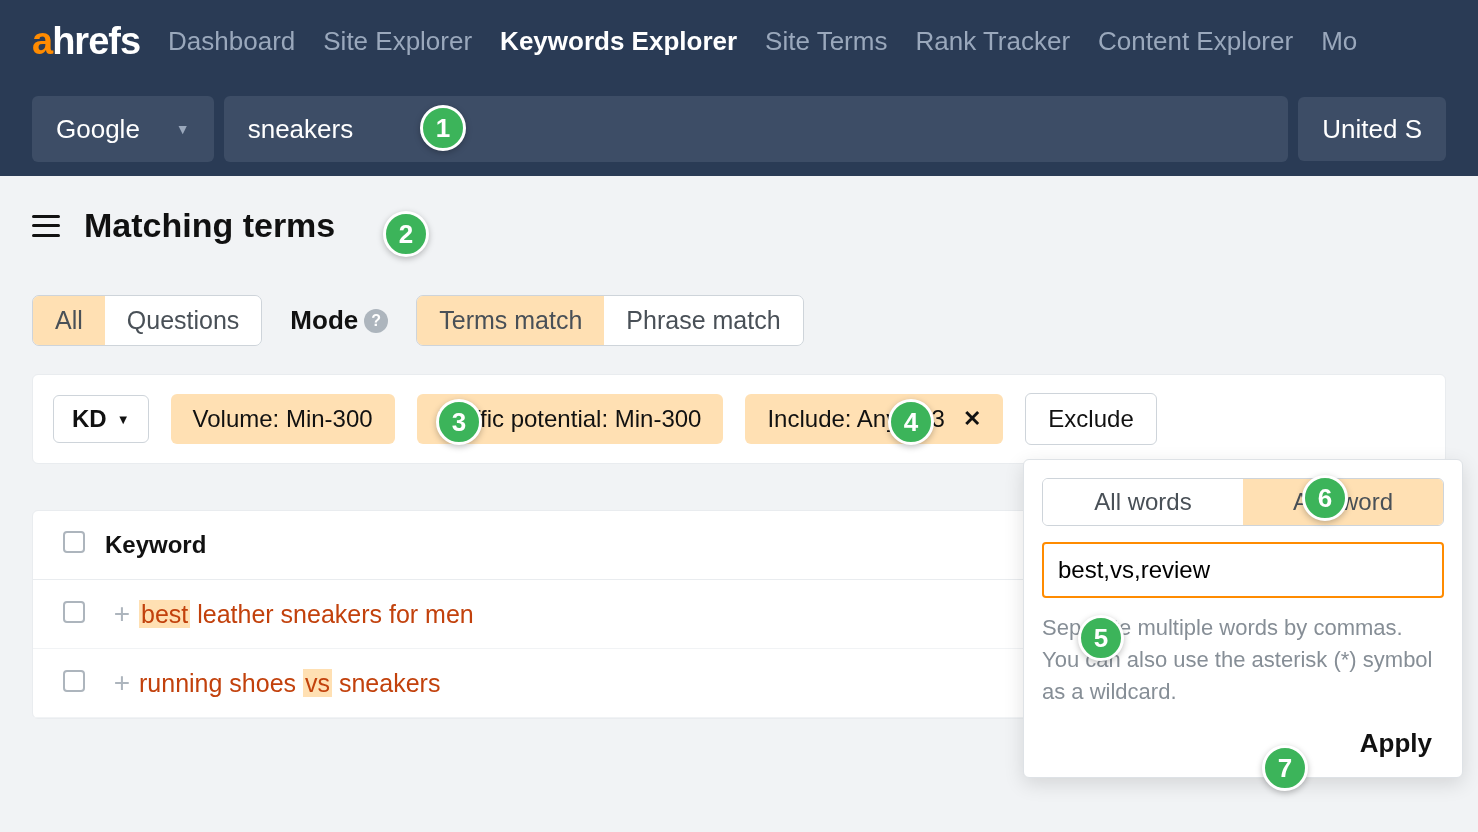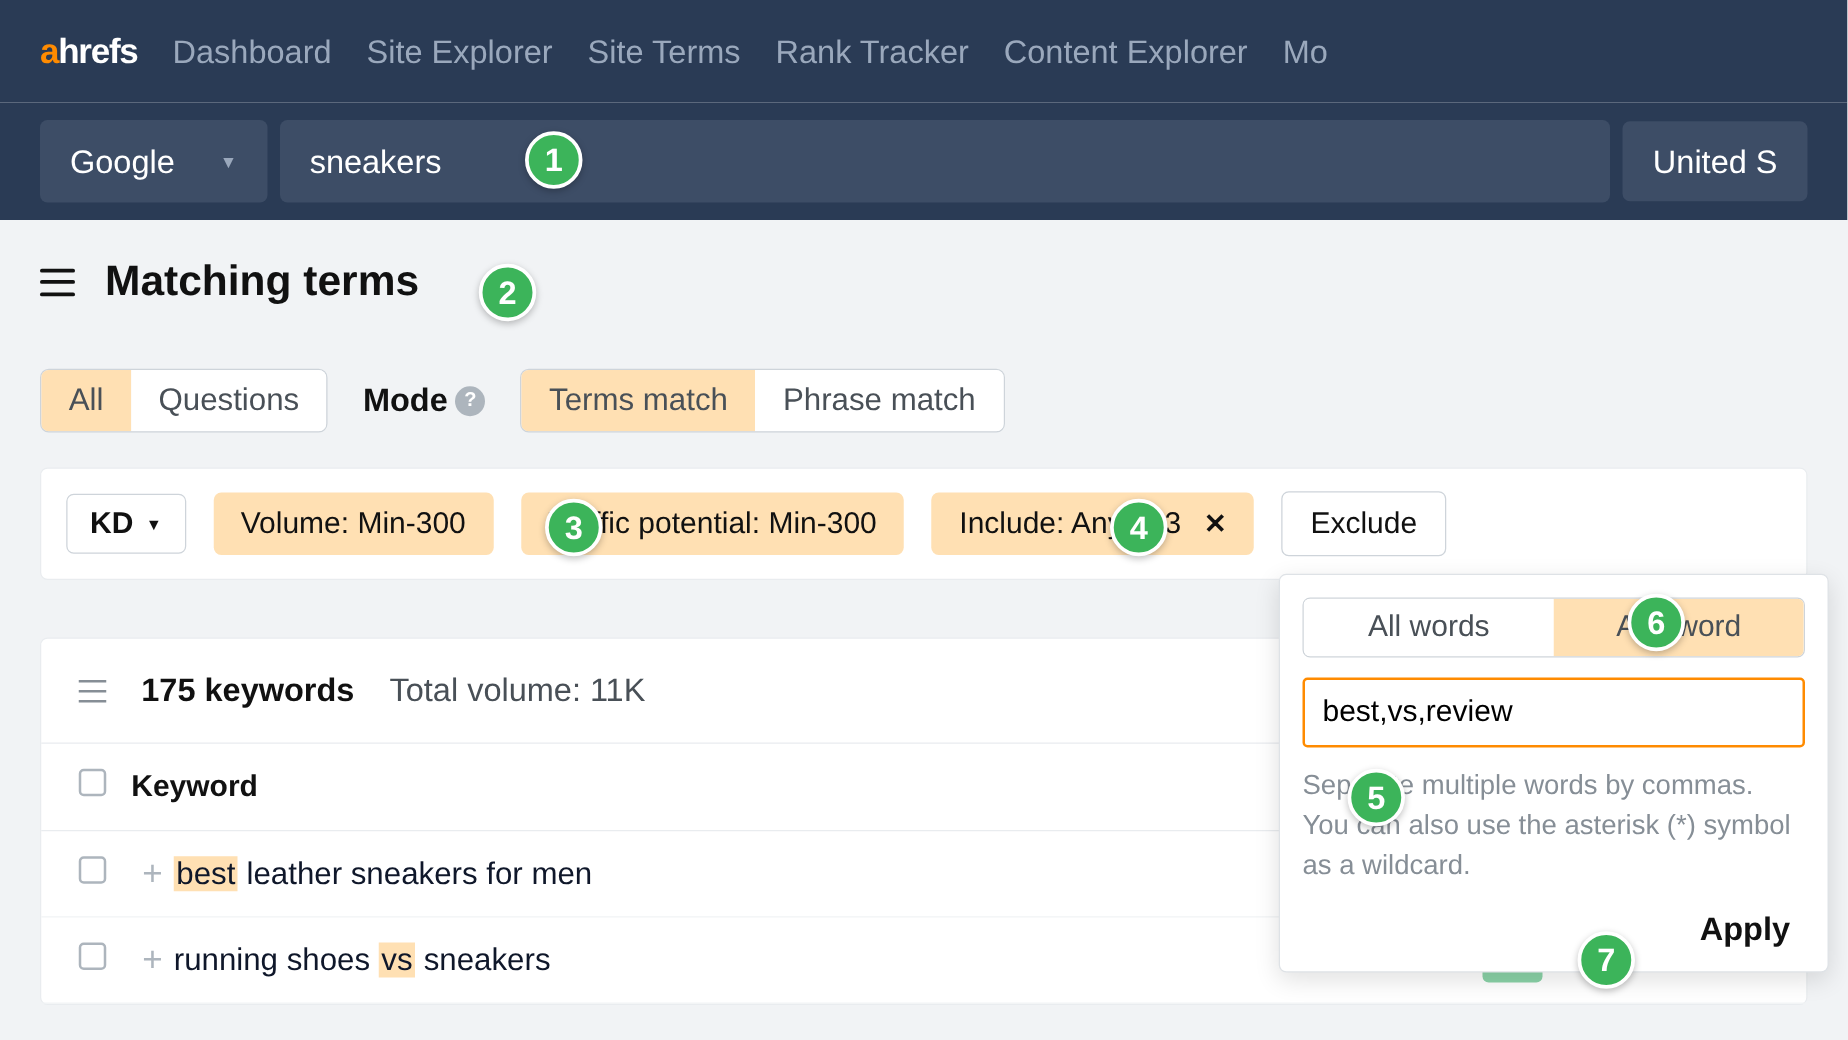--- a/index.html
+++ b/index.html
@@ -1,18 +1,18 @@
 <!DOCTYPE html>
 <html><head>
 <meta charset="utf-8">
 <style>
 *{box-sizing:border-box;margin:0;padding:0;font-family:-apple-system,BlinkMacSystemFont,"Segoe UI",Helvetica,Arial,sans-serif}
 body{background:#f1f3f5;width:1478px;height:832px;overflow:hidden;color:#111}
 .topbar{background:#2a3b55;height:82px;display:flex;align-items:center;padding:0 32px;gap:28px}
-.logo{font-size:28px;font-weight:800;letter-spacing:-1px}
+.logo{font-size:38px;font-weight:800;letter-spacing:-1px}
 .logo .a{color:#ff8b00}
 .logo .rest{color:#fff}
 .nav{display:flex;gap:28px;align-items:center;font-size:26px}
 .nav .item{color:#9aa8bc;cursor:pointer;white-space:nowrap}
 .nav .item.active{color:#fff;font-weight:600}
 .searchrow{background:#2a3b55;height:94px;display:flex;align-items:center;padding:0 32px;gap:10px}
 .select-engine{background:#3d4d66;color:#fff;height:66px;border-radius:6px;display:flex;align-items:center;padding:0 24px;font-size:26px;gap:36px;cursor:pointer}
 .select-engine .caret{font-size:14px;color:#9aa8bc}
 .kw-input{flex:1;background:#3d4d66;color:#fff;height:66px;border-radius:6px;display:flex;align-items:center;padding:0 24px;font-size:26px}
 .country{background:#3d4d66;color:#fff;height:64px;border-radius:6px;display:flex;align-items:center;padding:0 24px;font-size:26px;white-space:nowrap}
@@ -39,21 +39,21 @@
 .reshead .mini-ham span{height:2px;background:#868e96}
 .kwcount{font-weight:700;color:#111}
 .thead{display:flex;align-items:center;padding:20px 30px;font-size:24px;font-weight:700;border-bottom:1px solid #e9ecef}
 .col-cb{width:42px}
 .cb{width:22px;height:22px;border:2px solid #adb5bd;border-radius:4px;display:inline-block}
 .col-kw{flex:1}
 .col-kd{width:90px;text-align:center}
 .col-vol{width:160px;text-align:right;padding-right:20px}
 .trow{display:flex;align-items:center;padding:16px 30px;font-size:25px;border-bottom:1px solid #f1f3f5}
 .plus{width:34px;color:#adb5bd;font-size:28px;font-weight:400;cursor:pointer;text-align:center}
-.kwlink{color:#0f172a}
+.kwlink{color:#c2410c}
 .kwlink .hl{background:#ffe0b3;padding:0 2px}
 .kd-badge{display:inline-block;padding:5px 12px;border-radius:5px;color:#fff;font-weight:600;font-size:22px}
 .kd-low{background:#4fb286}
 .kd-mid{background:#8bd3a8;color:#1b5e3a}
 .popup{position:absolute;top:84px;right:-18px;width:440px;background:#fff;border:1px solid #dee2e6;border-radius:6px;box-shadow:0 6px 20px rgba(0,0,0,.12);padding:18px;z-index:40}
 .popup .seg2{display:flex;border:1px solid #ced4da;border-radius:6px;overflow:hidden;margin-bottom:16px}
 .popup .seg2 .opt{flex:1;text-align:center;padding:9px 0;font-size:24px;cursor:pointer;color:#495057;background:#fff}
 .popup .seg2 .opt.sel{background:#ffe0b3}
 .popup input.inc{width:100%;border:2px solid #ff8b00;border-radius:4px;padding:12px 14px;font-size:24px;outline:none;margin-bottom:14px}
 .popup .hint{font-size:22px;color:#868e96;line-height:1.45;margin-bottom:20px}
@@ -61,20 +61,21 @@
 .anno{position:absolute;width:46px;height:46px;background:#3cb45a;border:3px solid #fff;border-radius:50%;color:#fff;display:flex;align-items:center;justify-content:center;font-size:26px;font-weight:700;z-index:60;box-shadow:0 2px 6px rgba(0,0,0,.25)}
 </style>
 </head>
 <body>
 
 <div class="topbar">
   <div class="logo"><span class="a">a</span><span class="rest">hrefs</span></div>
   <div class="nav" id="nav">
       <span class="item">Dashboard</span>
       <span class="item">Site Explorer</span>
+      <span class="item active">Keywords Explorer</span>
       <span class="item">Site Terms</span>
       <span class="item">Rank Tracker</span>
       <span class="item">Content Explorer</span>
       <span class="item">Mo</span>
     </div>
 </div>
 
 <div class="searchrow">
   <div class="select-engine">
     <span>Google</span>
@@ -135,29 +136,20 @@
           <div class="opt">All words</div>
           <div class="opt sel">Any word</div>
         </div>
       <input class="inc" value="best,vs,review" style="">
       <div class="hint">Separate multiple words by commas. You can also use the asterisk (*) symbol as a wildcard.</div>
       <div class="apply">Apply</div>
     </div>
   </div>
 
   <div class="resultbox">
-    <div class="reshead">
-      <div class="mini-ham">
-          <span></span>
-          <span></span>
-          <span></span>
-        </div>
-      <span class="kwcount">175 keywords</span>
-      <span>Total volume: 11K</span>
-    </div>
     <div class="thead">
       <div class="col-cb"><span class="cb"></span></div>
       <div class="col-kw">Keyword</div>
       <div class="col-kd">KD</div>
       <div class="col-vol">Volume</div>
     </div>
     <div id="rows">
         <div class="trow">
           <div class="col-cb"><span class="cb"></span></div>
           <div class="plus">+</div>

